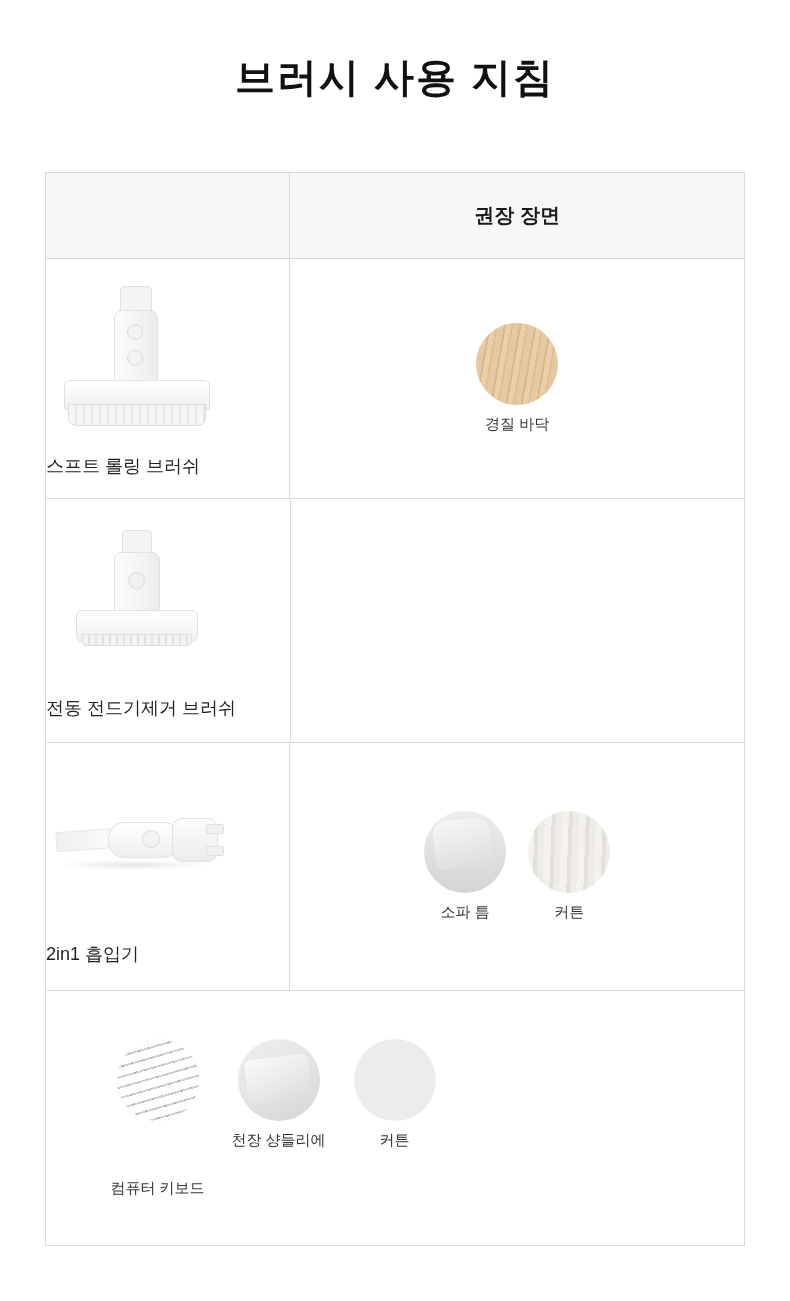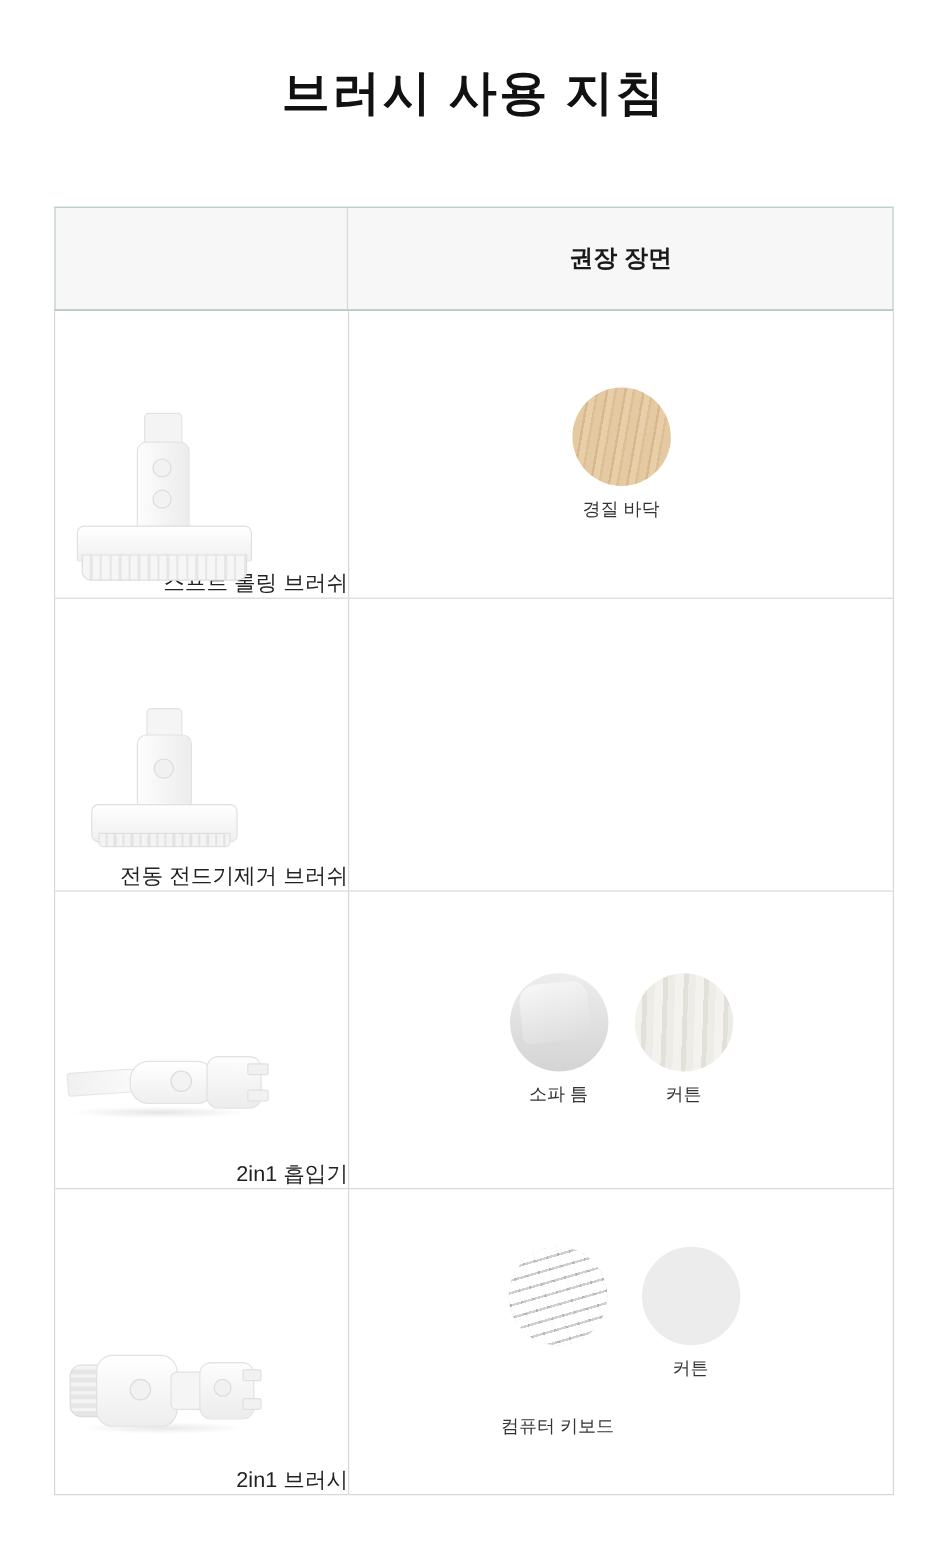--- a/index.html
+++ b/index.html
@@ -46,33 +46,33 @@
     border-bottom: 1px solid #d8d8d8;
     box-sizing: border-box;
   }
   .row:last-child { border-bottom: none; }
 
   .cell-left {
     width: 245px;
     box-sizing: border-box;
     border-right: 1px solid #d8d8d8;
     display: flex;
-    flex-direction: row;
-    align-items: flex-end;
+    flex-direction: column;
+    align-items: flex-start;
     justify-content: center;
   }
   .cell-right {
     width: 455px;
     box-sizing: border-box;
     display: flex;
     align-items: center;
     justify-content: center;
   }
 
-  .header-row { height: 86px; background: #15803d; }
+  .header-row { height: 86px; background: #b91c1c; }
   .header-row .cell-left { background: #f7f7f7; }
   .header-row .cell-right { background: #f7f7f7; }
   .header-label {
     font-size: 20px;
     font-weight: bold;
     color: #1a1a1a;
   }
 
   .tool-label {
     font-size: 18px;
@@ -344,40 +344,30 @@
           </div>
           <div class="scene">
             <div class="circle tex-curtain"></div>
             <div class="scene-label">커튼</div>
           </div>
         </div>
       </div>
     </div>
 
     <div class="row" style="height:254px;">
-      <div class="cell-left">
-        <div class="prod">
-          <div class="p4-shadow"></div>
-          <div class="p4-bristle"></div>
-          <div class="p4-head"></div>
-          <div class="p4-dot"></div>
-          <div class="p4-neck"></div>
-          <div class="p4-end"></div>
-          <div class="p4-dot2"></div>
-          <div class="p4-pin1"></div>
-          <div class="p4-pin2"></div>
-        </div>
-        <div class="tool-label">2in1 브러시</div>
-      </div>
       <div class="cell-right">
         <div class="scenes" style="gap:6px;">
           <div class="scene" style="width:110px;gap:48px;">
             <div class="circle tex-keyboard"></div>
             <div class="scene-label">컴퓨터 키보드</div>
           </div>
+          <div class="scene" style="width:120px;">
+            <div class="circle tex-ceiling-corner"></div>
+            <div class="scene-label">천장 샹들리에</div>
+          </div>
           <div class="scene">
             <div class="circle tex-curtain-2"></div>
             <div class="scene-label">커튼</div>
           </div>
         </div>
       </div>
     </div>
 
   </div>
 </div>

